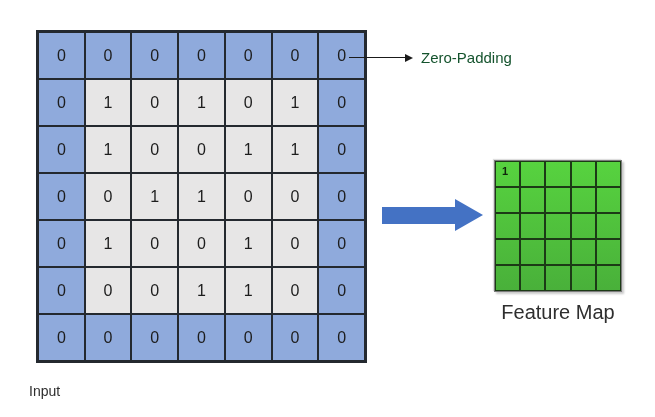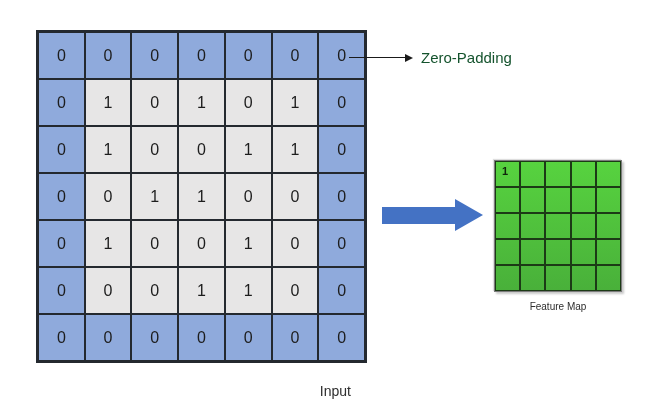--- a/index.html
+++ b/index.html
@@ -36,24 +36,24 @@
     justify-content: center;
     font-size: 16px;
     color: #1d1d1d;
     box-sizing: border-box;
   }
   .input-grid .cell.pad { background: var(--pad-color); }
   .input-grid .cell.inner { background: var(--inner-color); }
 
   .input-label {
     position: absolute;
-    left: 36px;
+    left: 29px;
     top: 383px;
     width: 315px;
-    text-align: right;
+    text-align: left;
     font-size: 14px;
     color: #2e2e2e;
   }
 
   
   .zp-callout {
     position: absolute;
     left: 349px;
     top: 49px;
     display: flex;
@@ -122,21 +122,21 @@
     font-size: 11px;
     font-weight: bold;
     color: #10260c;
   }
   .feature-map-label {
     position: absolute;
     left: 494px;
     top: 301px;
     width: 128px;
     text-align: center;
-    font-size: 10px;
+    font-size: 20px;
     color: #2e2e2e;
   }
 </style>
 </head>
 <body>
 
 <div class="canvas">
 
   <div class="input-grid">
       <div class="cell pad">0</div>

